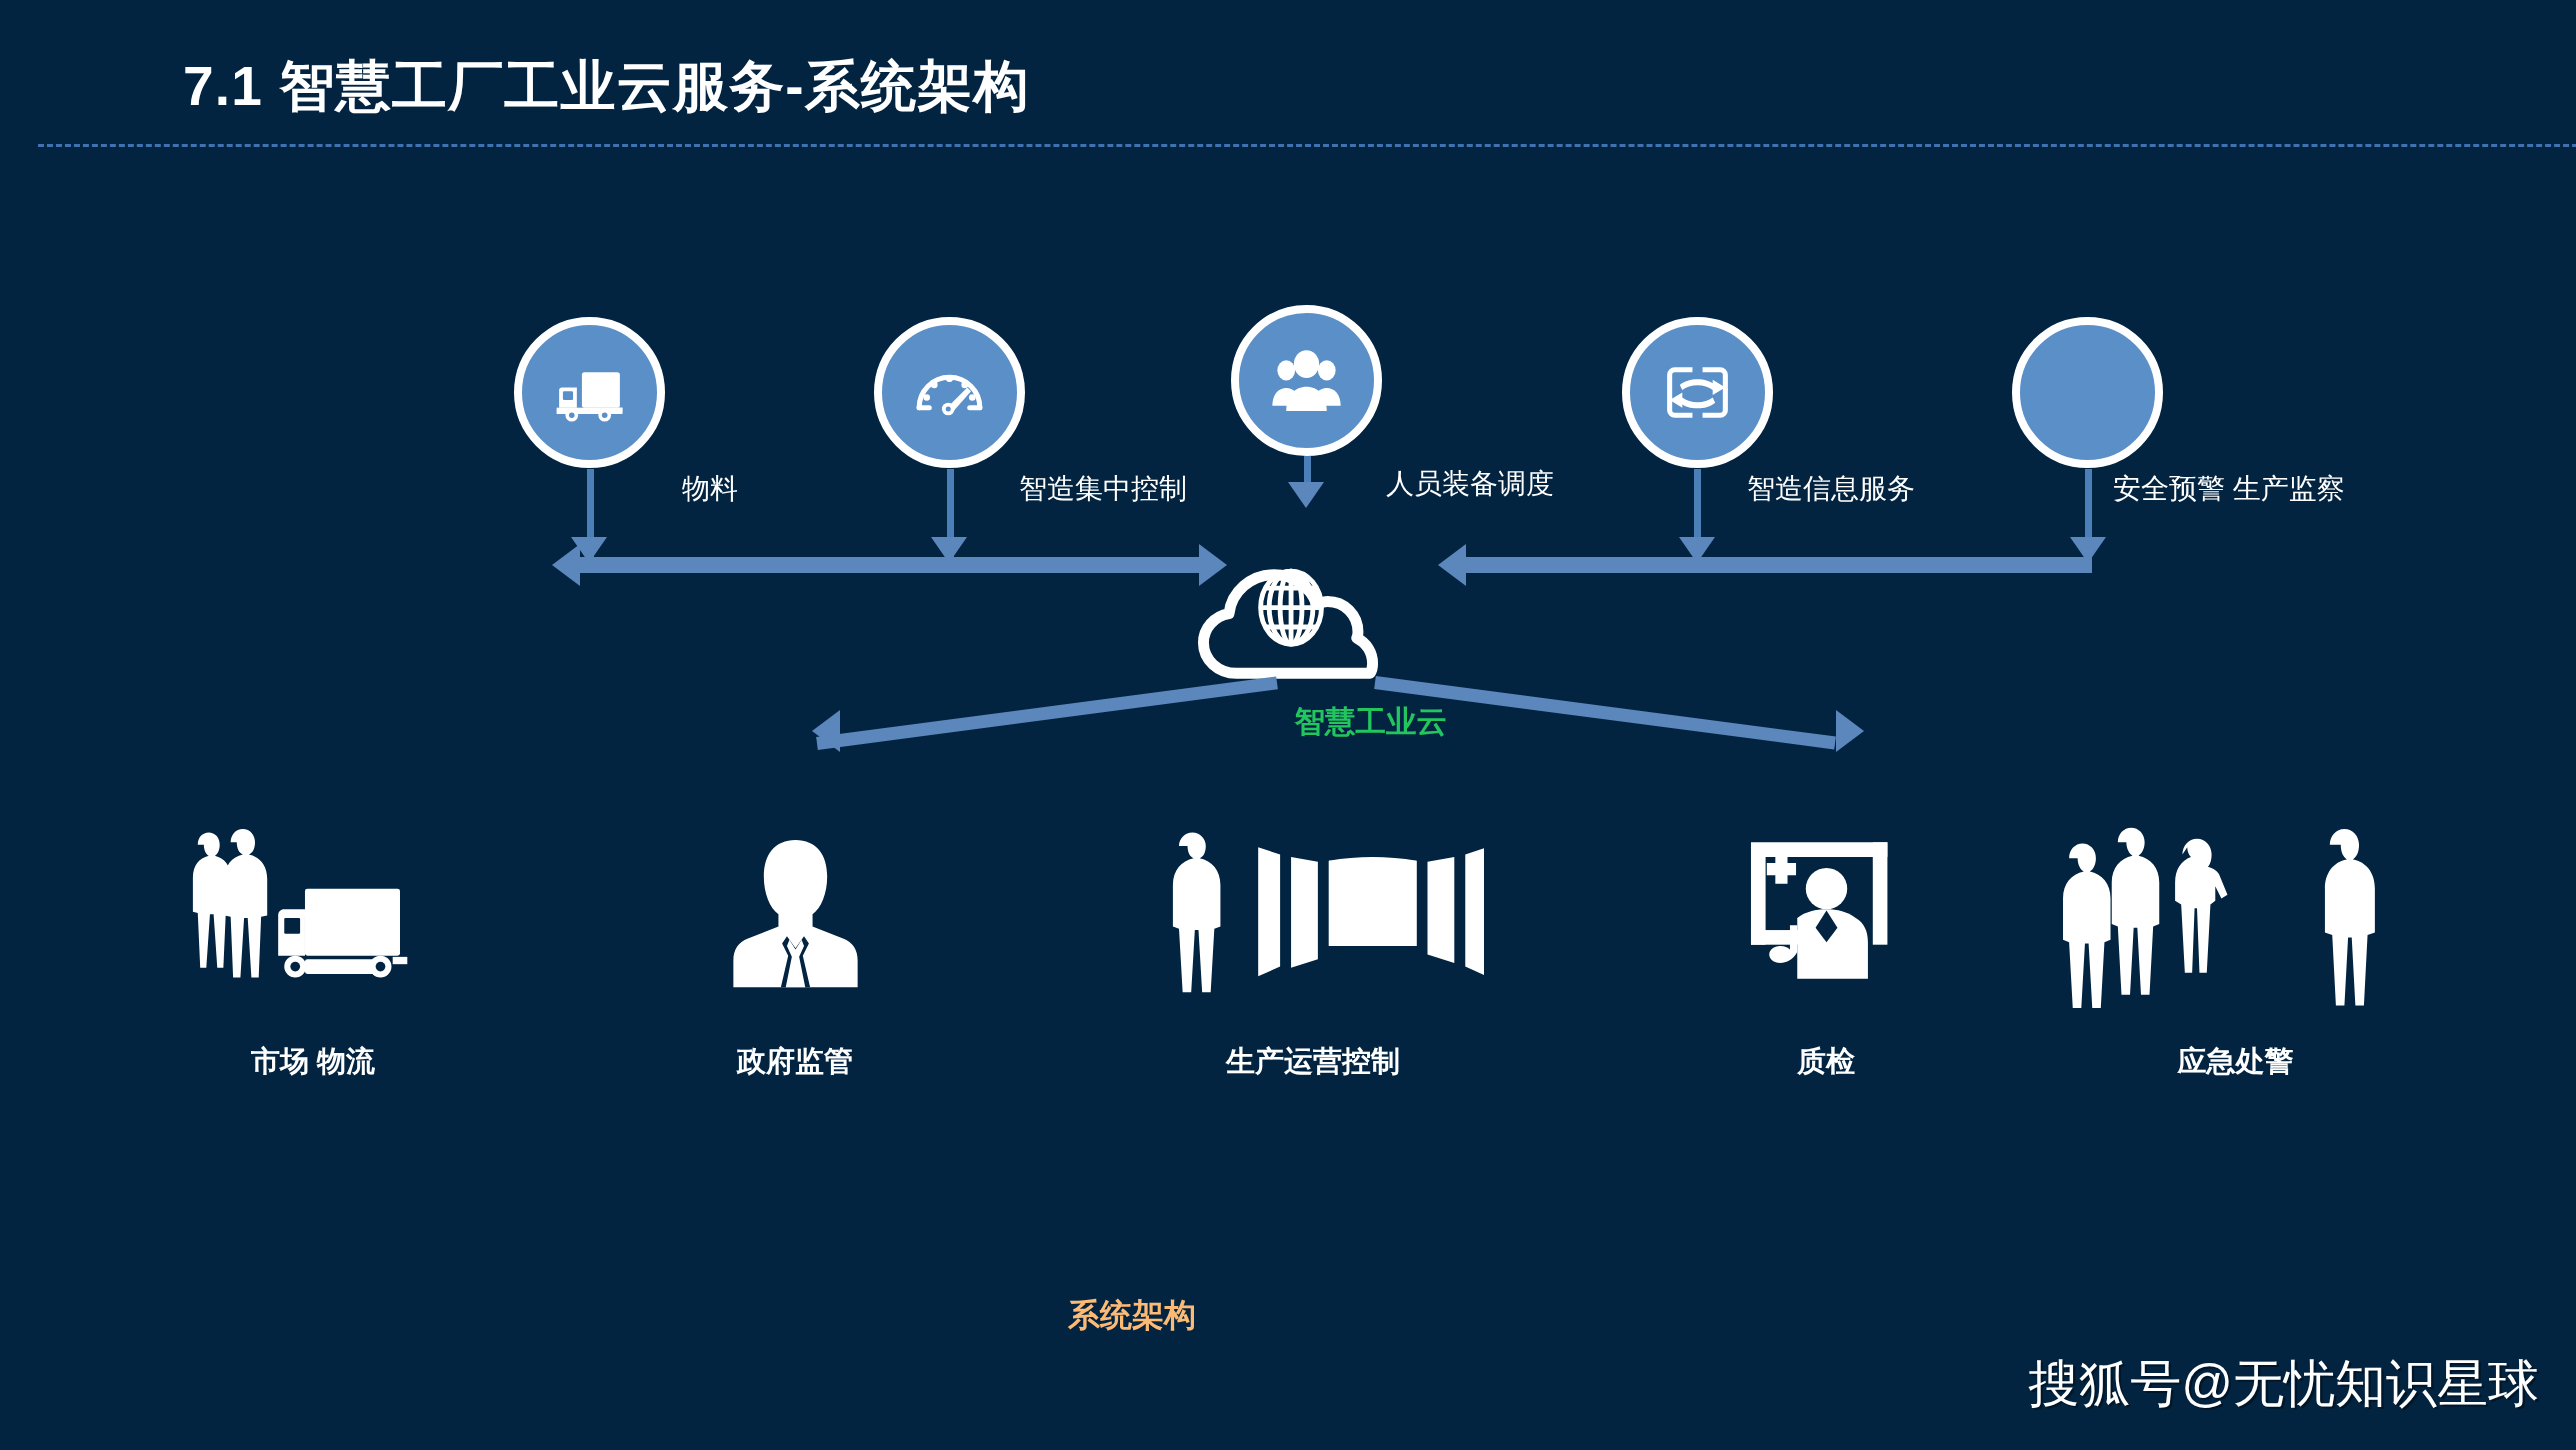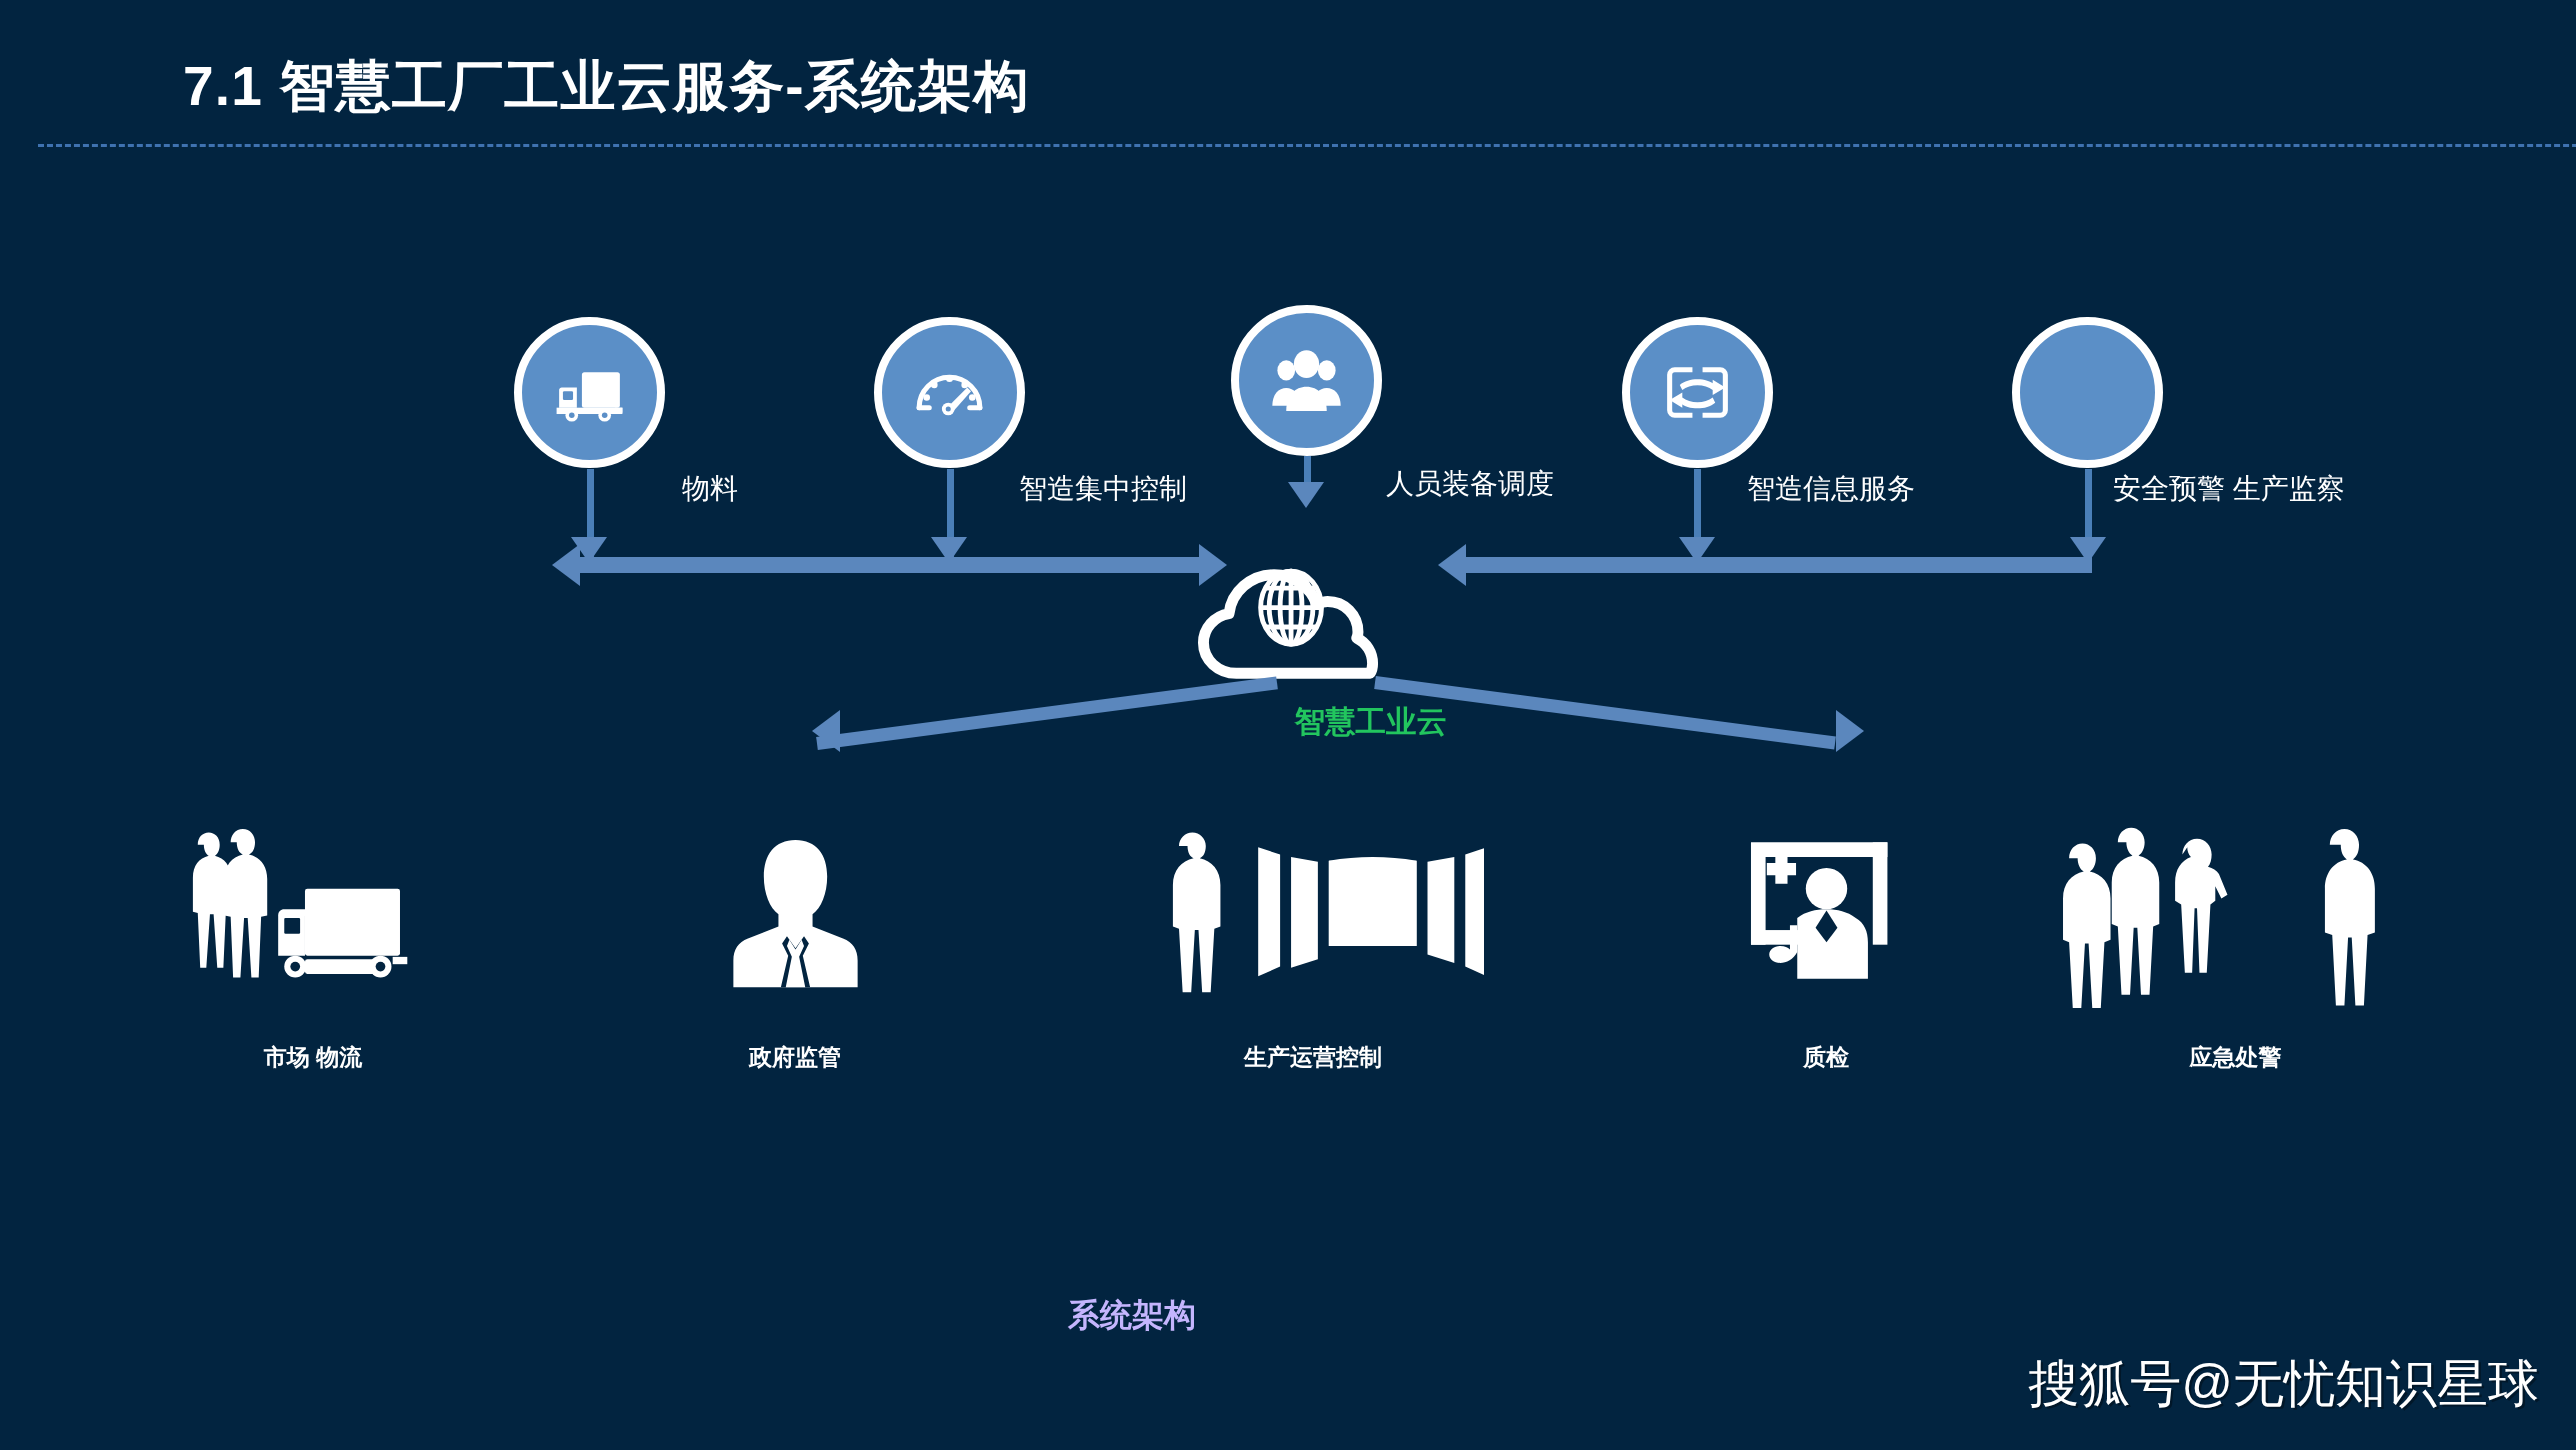--- a/index.html
+++ b/index.html
@@ -60,27 +60,27 @@
   .cloud-label{
     position:absolute;left:1147px;top:702px;width:262px;text-align:right;
     color:#22c55e;font-size:30.5px;font-weight:bold;white-space:nowrap;
   }
 
   
   .actor{position:absolute;text-align:center;}
   .actor .art{display:flex;align-items:flex-end;justify-content:center;height:201px;}
   .actor .art svg{display:block;}
   .actor-label{
-    margin-top:23px;color:#ffffff;font-size:23px;font-weight:bold;white-space:nowrap;
+    margin-top:23px;color:#ffffff;font-size:29px;font-weight:bold;white-space:nowrap;
   }
 
   
   .caption{
     position:absolute;left:0;top:1294px;width:2188px;text-align:center;
-    color:#c4b5fd;font-size:32px;font-weight:bold;
+    color:#fdba74;font-size:32px;font-weight:bold;
   }
   .watermark{
     position:absolute;right:37px;top:1350px;
     color:#ffffff;font-size:51px;white-space:nowrap;
     text-shadow:2.4px 2.4px 0 rgba(0,0,0,.35);
   }
 </style>
 </head>
 <body>
 

